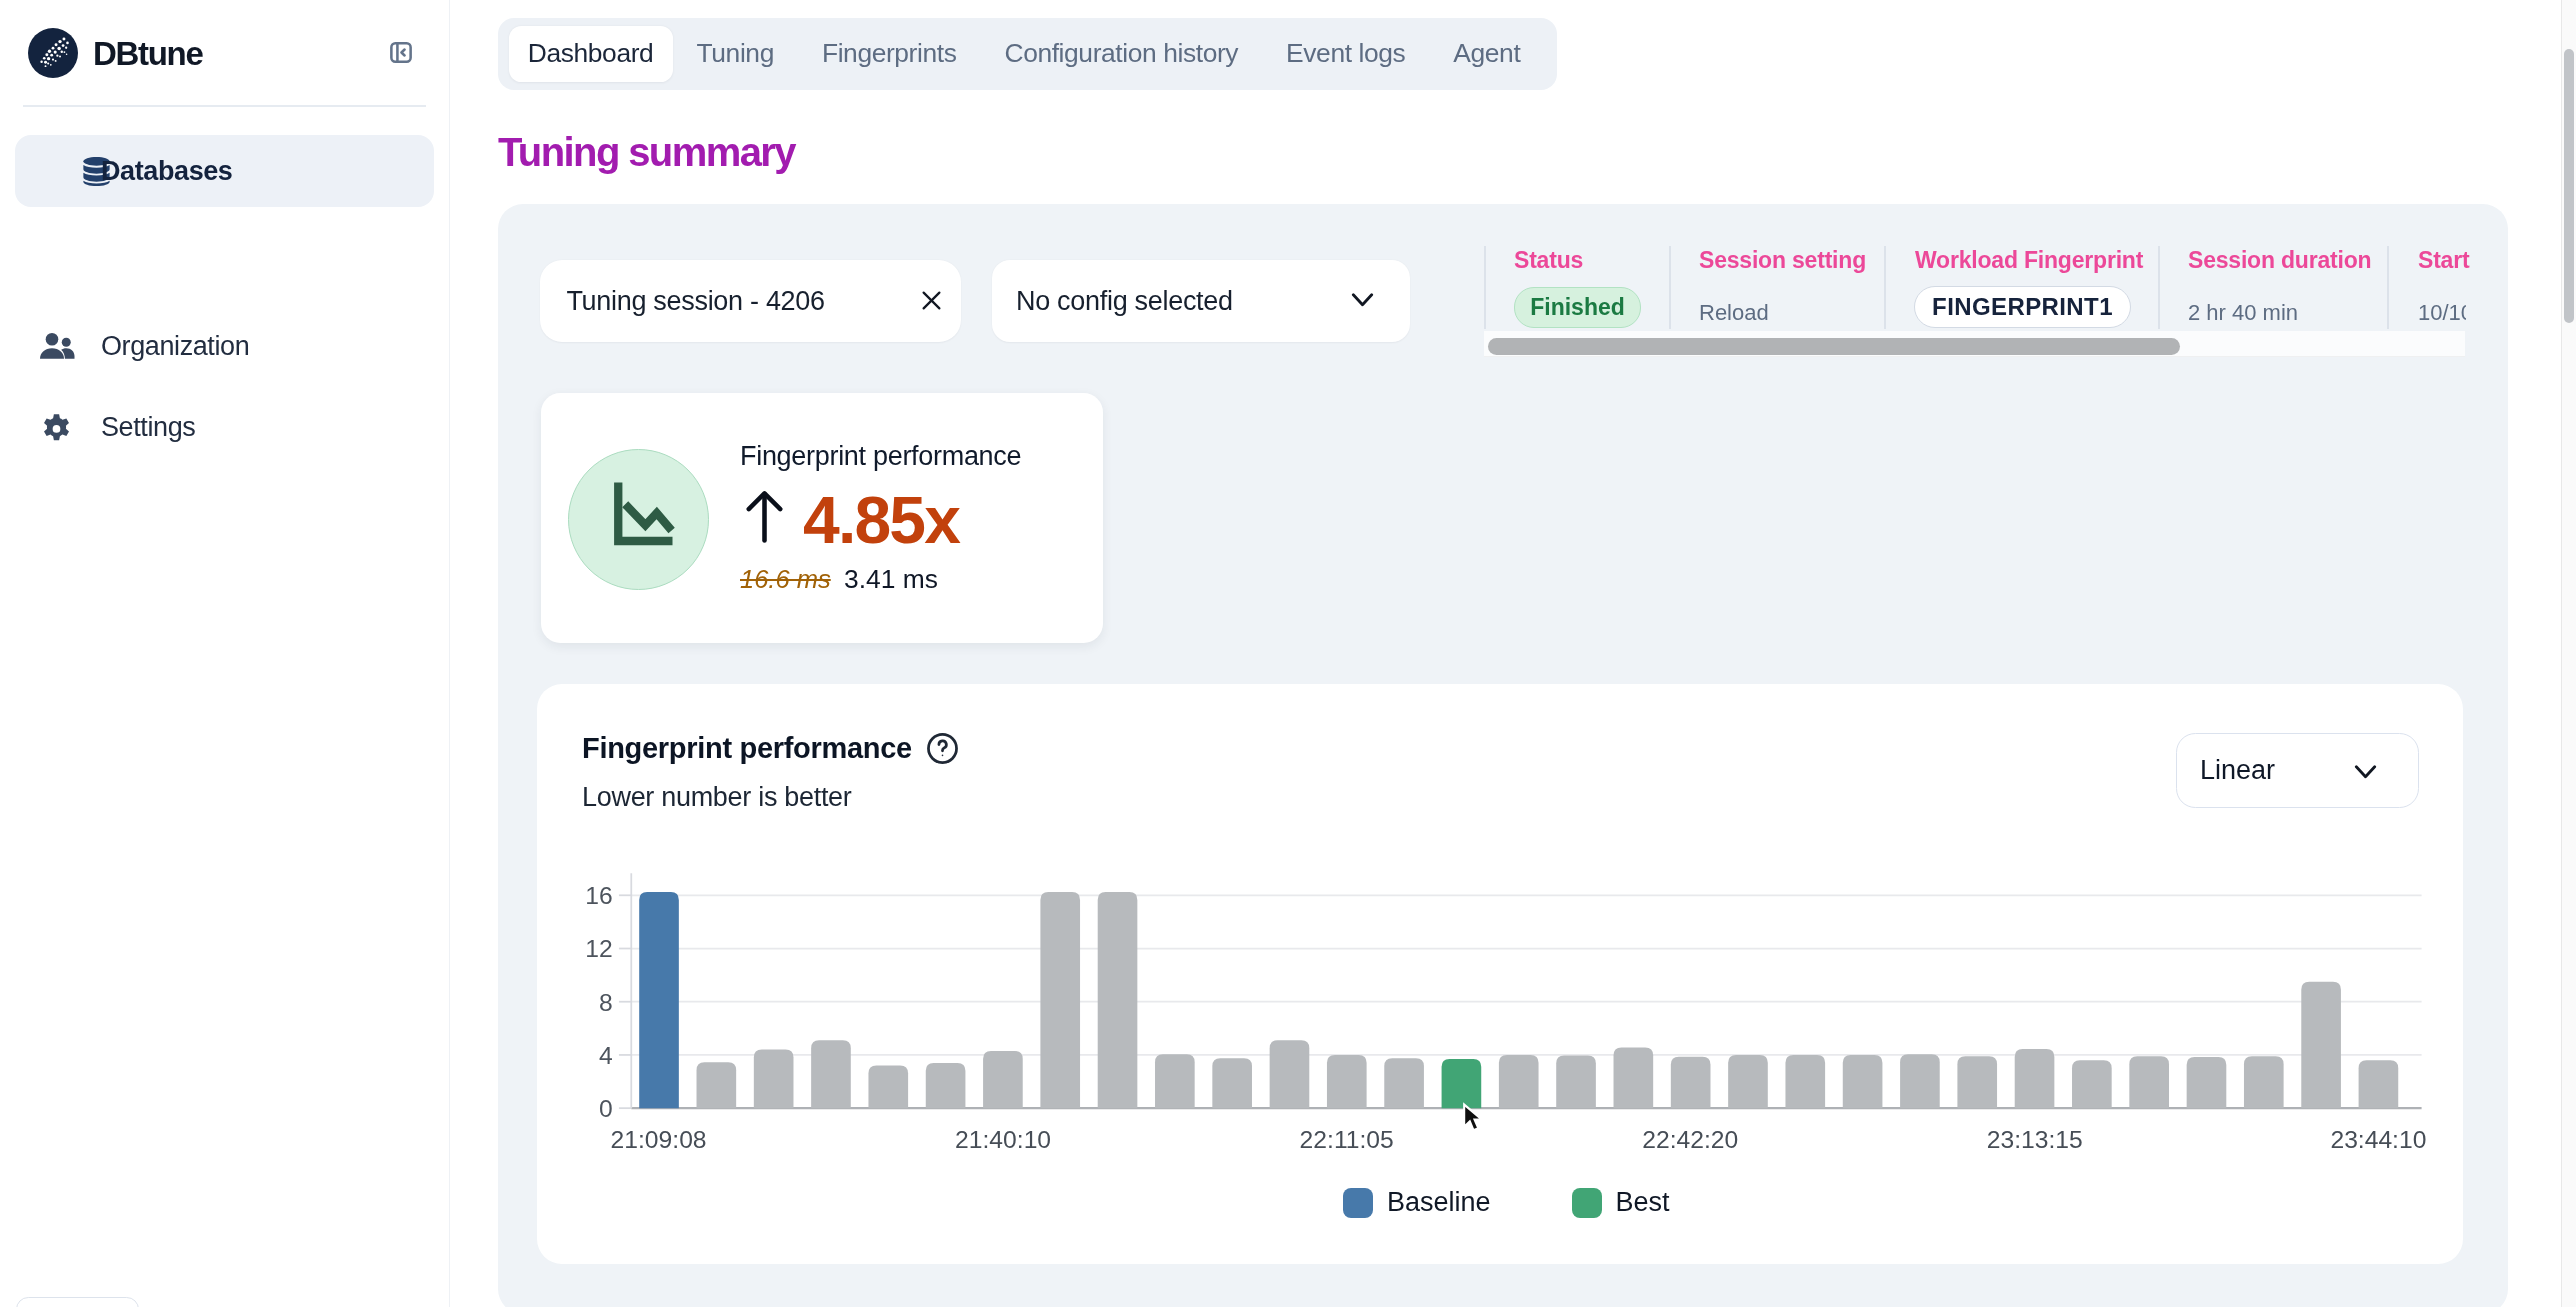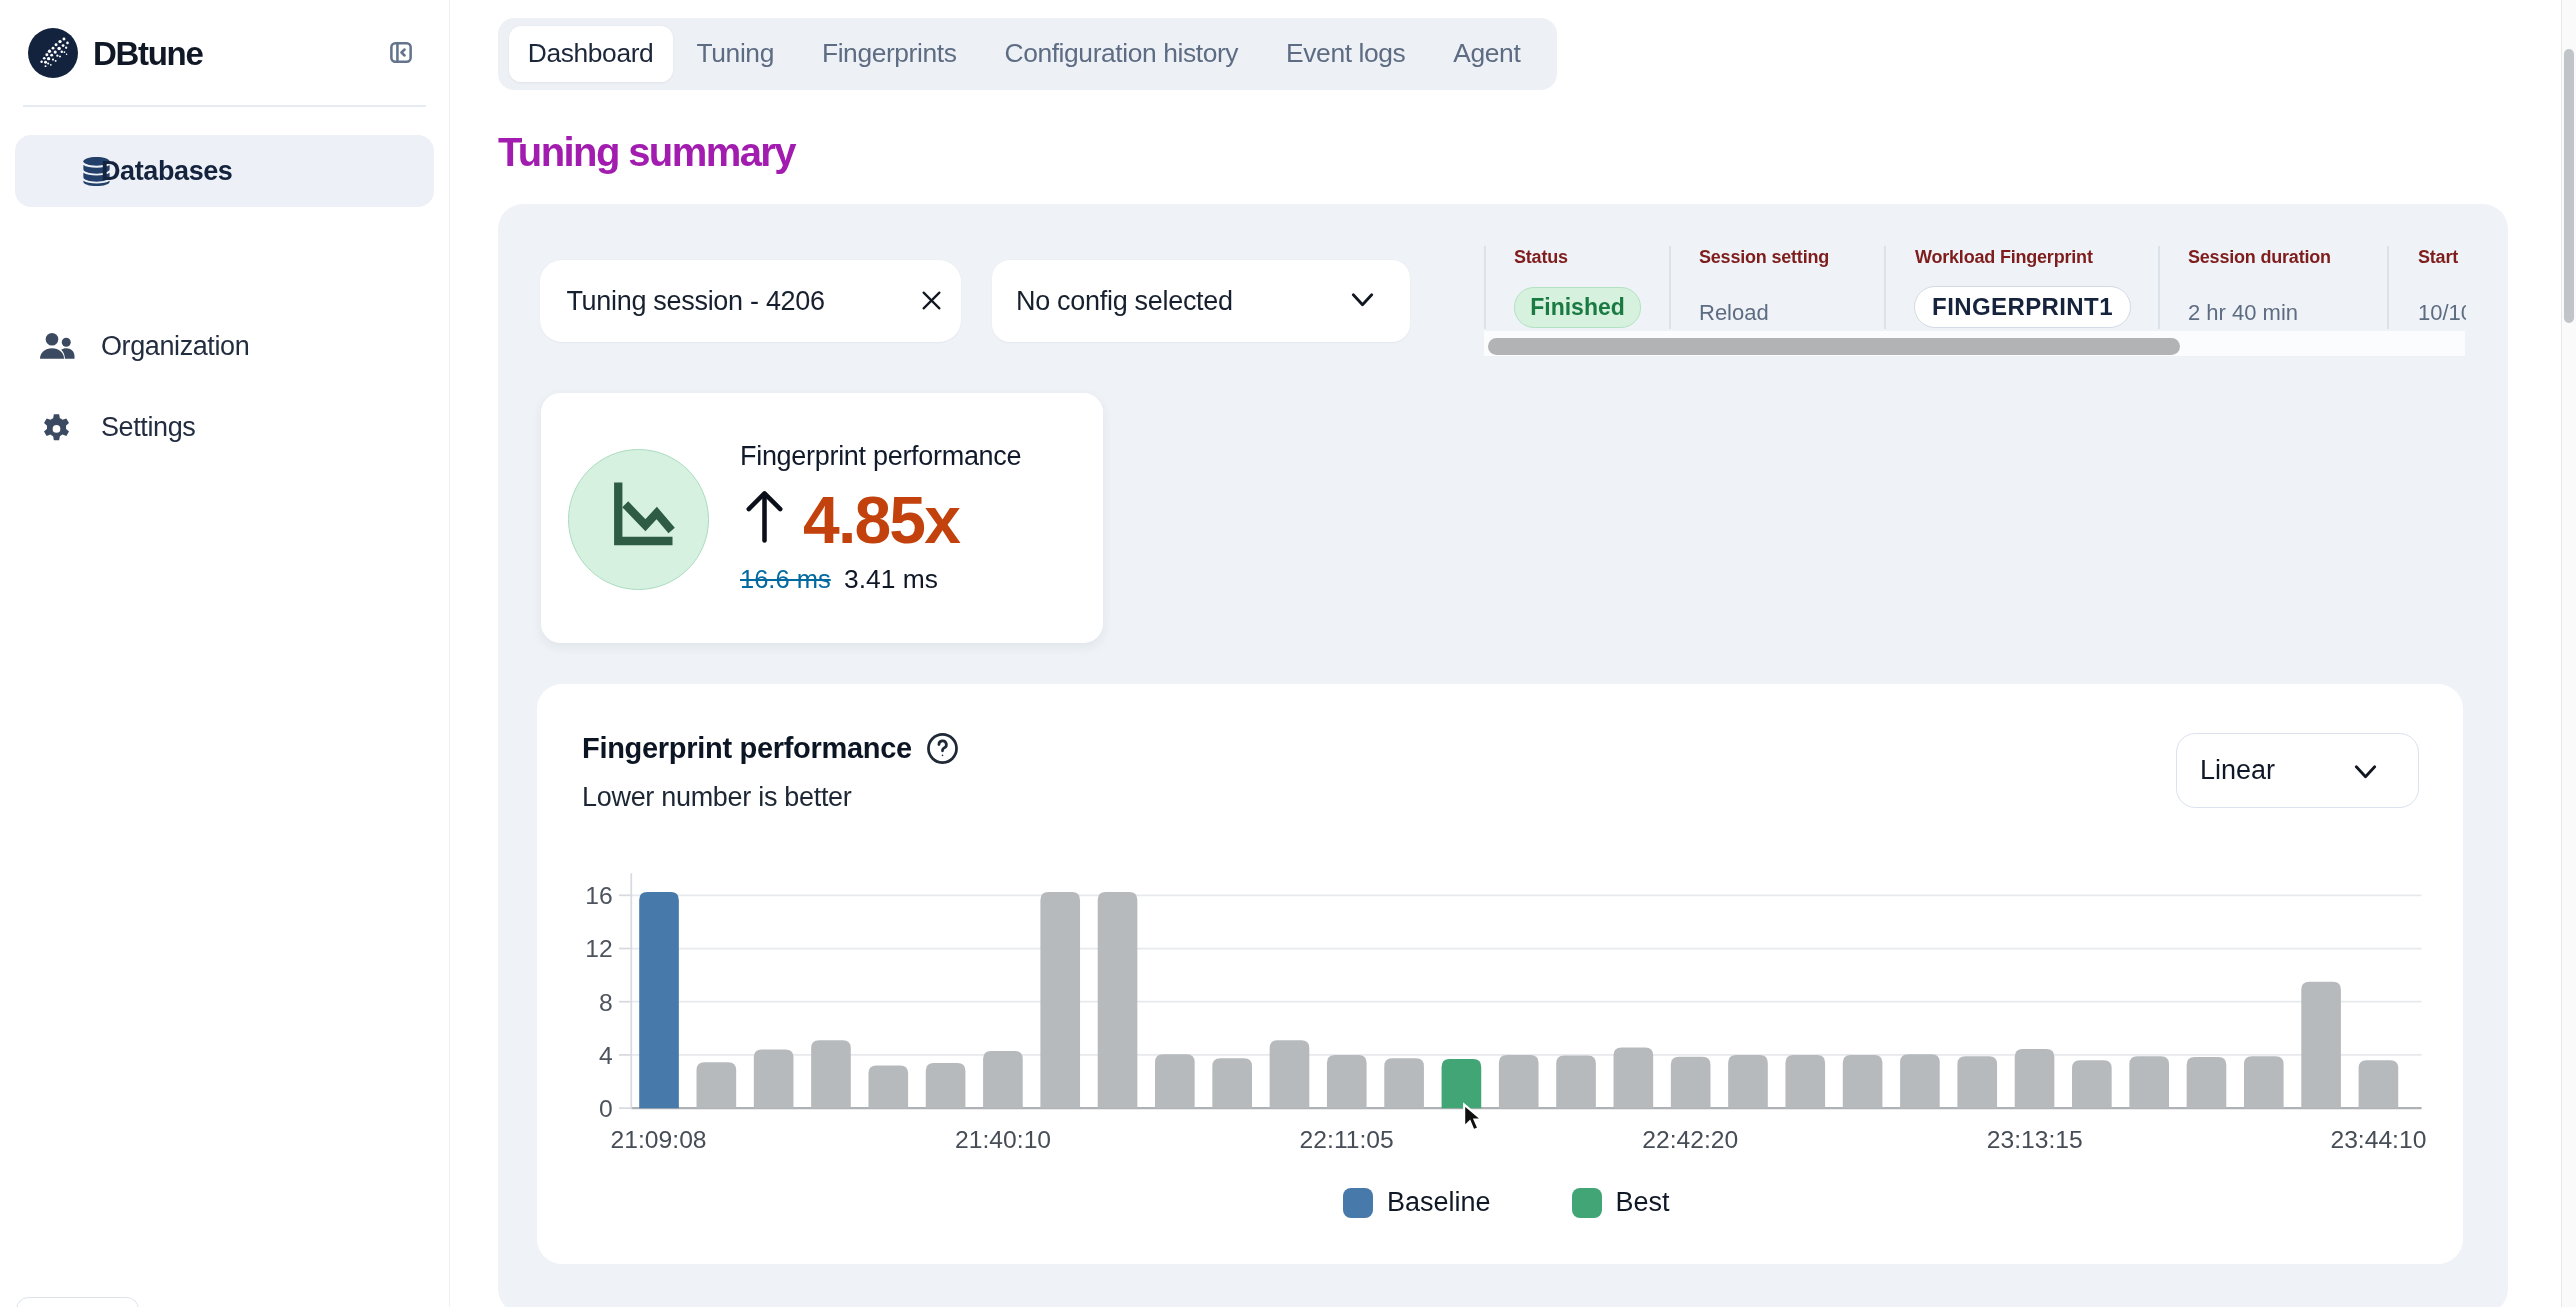--- a/index.html
+++ b/index.html
@@ -50,21 +50,21 @@
   #input1 { position:absolute; left:540px; top:260px; width:421px; height:82px;
     background:#fff; border-radius:22px; box-shadow:0 0.9px 1.8px rgba(16,24,40,0.05);
     display:flex; align-items:center; }
   #input1 .txt { margin-left:26.4px; font-size:27px; color:#17202e; letter-spacing:-0.3px; }
   #input2 { position:absolute; left:992px; top:260px; width:418px; height:82px;
     background:#fff; border-radius:18px; box-shadow:0 0.9px 1.8px rgba(16,24,40,0.05);
     display:flex; align-items:center; }
   #input2 .txt { margin-left:24px; font-size:27px; color:#17202e; letter-spacing:-0.3px; }
 
   .vline { position:absolute; width:1.8px; top:246px; height:83px; background:#dce2ea; }
-  .colhead { position:absolute; top:247px; font-size:18px; font-weight:700; color:#7f1d1d; white-space:nowrap; letter-spacing:-0.2px; }
+  .colhead { position:absolute; top:247px; font-size:23px; font-weight:700; color:#ec4899; white-space:nowrap; letter-spacing:-0.2px; }
   .colval  { position:absolute; top:300px; font-size:22px; color:#5d6c82; white-space:nowrap; }
 
   #pill-finished { position:absolute; left:1514px; top:287px; width:127px; height:41px;
     background:#d6f1de; border:1.8px solid #b2e2c3; border-radius:20px;
     display:flex; align-items:center; justify-content:center; font-size:23px; font-weight:700; color:#1b7a42; }
   #pill-fp { position:absolute; left:1914px; top:286px; width:217px; height:42px;
     background:#fff; border:1.8px solid #d3dae4; border-radius:21px;
     display:flex; align-items:center; justify-content:center; font-size:24px; font-weight:700; color:#16233c; letter-spacing:0.4px; }
 
   #startclip { position:absolute; left:2418px; top:300px; width:48px; height:32px; overflow:hidden; }
@@ -76,22 +76,22 @@
     background:#b1b3b5; border-radius:8.8px; }
 
   
   #perfcard { position:absolute; left:541px; top:393px; width:562px; height:250px;
     background:#fff; border-radius:19.4px; box-shadow:0 3.5px 10.6px rgba(30,41,59,0.07); }
   #greencircle { position:absolute; left:568px; top:449px; width:141px; height:141px;
     border-radius:50%; background:#d7f1e1; border:1.8px solid #abdcc0; }
   #perf-title { position:absolute; left:740px; top:441px; font-size:27px; color:#101a2b; letter-spacing:-0.3px; }
   #perf-num { position:absolute; left:803px; top:482px; font-size:66px; font-weight:700;
     color:#c2410c; letter-spacing:-1.8px; }
-  #perf-old { position:absolute; left:740px; top:565px; font-size:25.5px; color:#0369a1;
-    text-decoration:line-through; }
+  #perf-old { position:absolute; left:740px; top:565px; font-size:25.5px; color:#a16207;
+    text-decoration:line-through;font-style:italic; }
   #perf-new { position:absolute; left:844px; top:564px; font-size:26.4px; color:#0f1726; }
 
   
   #chartcard { position:absolute; left:537px; top:684px; width:1926px; height:580px;
     background:#fff; border-radius:25px; }
   #chart-title { position:absolute; left:582px; top:732px; font-size:29px; font-weight:700; color:#0c1524; letter-spacing:-0.3px; }
   #chart-help { position:absolute; left:926px; top:732px; }
   #chart-sub { position:absolute; left:582px; top:782px; font-size:27px; color:#1c2634; letter-spacing:-0.3px; }
   #linear { position:absolute; left:2176px; top:733px; width:243px; height:75px;
     background:#fff; border:1.8px solid #dbe2ee; border-radius:19.4px; display:flex; align-items:center; }

